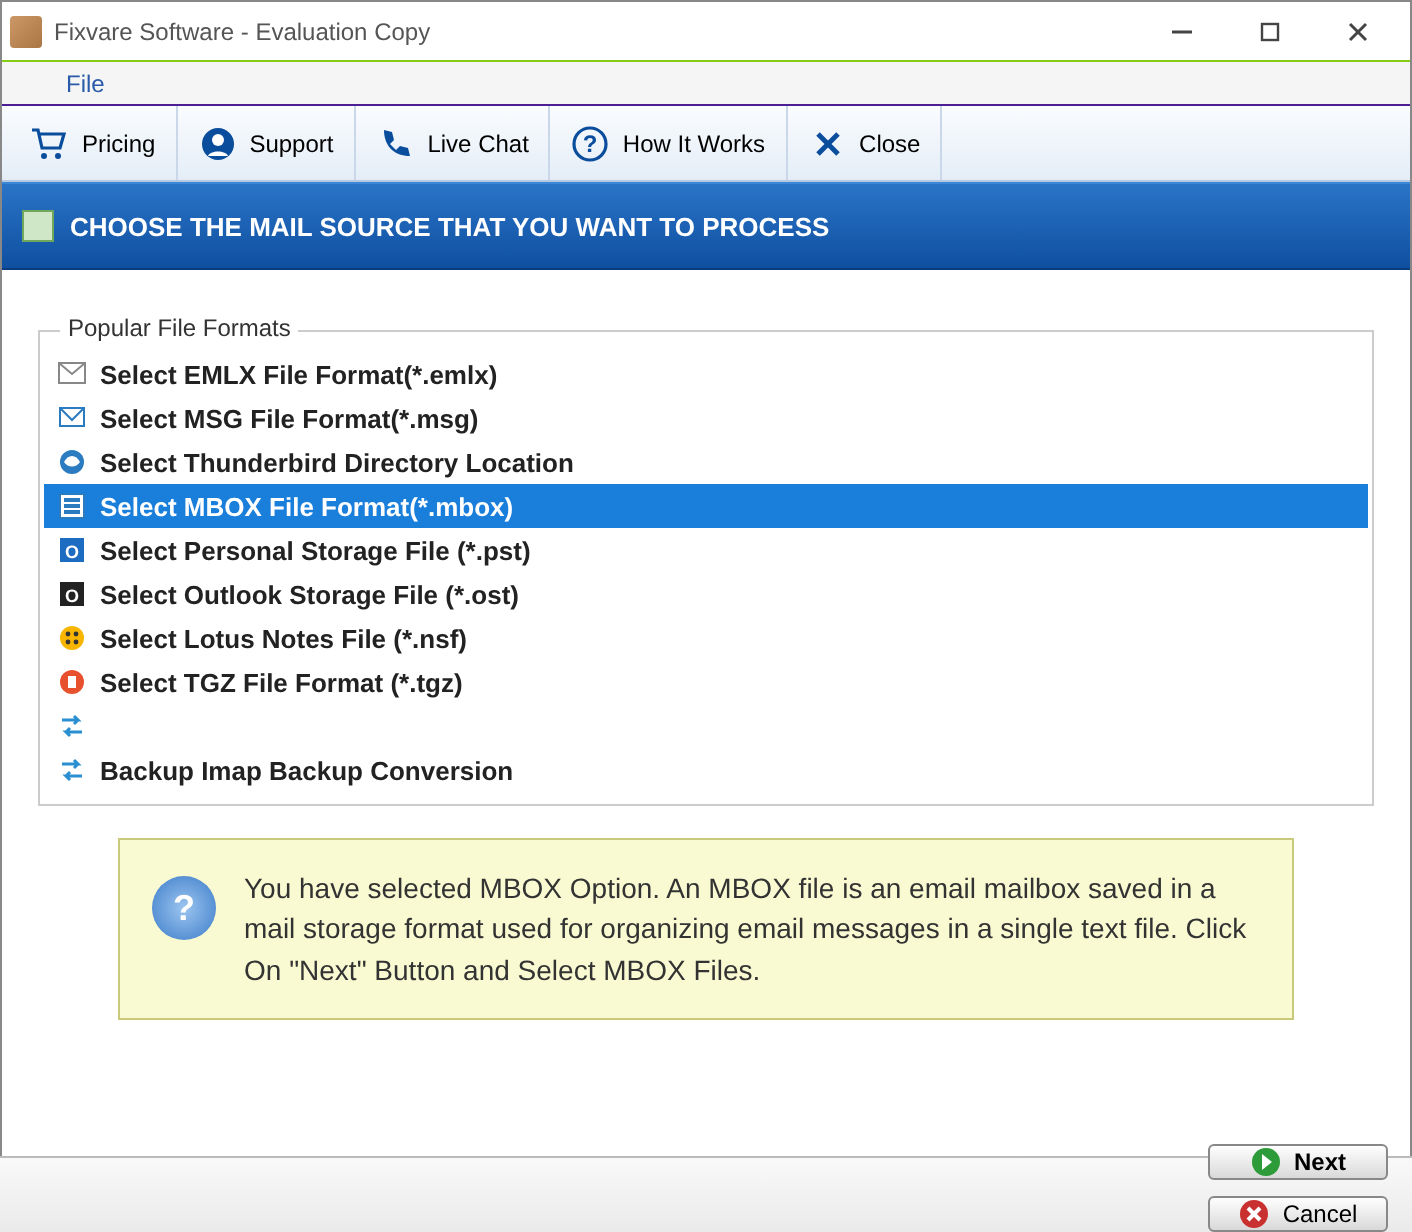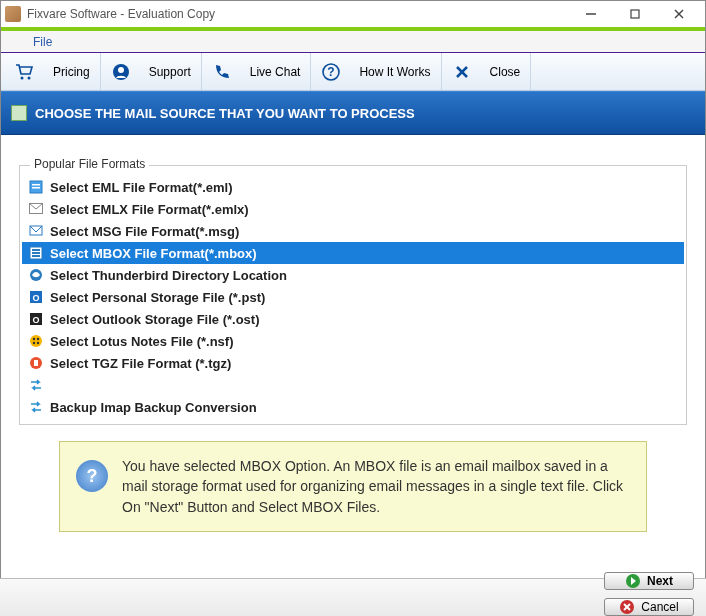--- a/index.html
+++ b/index.html
@@ -1,24 +1,24 @@
 <!DOCTYPE html>
 <html><head>
 <meta charset="utf-8">
 <style>
 * { box-sizing: border-box; margin: 0; padding: 0; }
 body { font-family: Tahoma, Segoe UI, sans-serif; font-size: 12px; background: #fff; width: 706px; height: 616px; overflow: hidden; border: 1px solid #888; }
-.titlebar { height: 30px; background: #fff; display: flex; align-items: center; padding: 0 4px; border-bottom: 4px solid #84cc16; }
+.titlebar { height: 30px; background: #fff; display: flex; align-items: center; padding: 0 4px; border-bottom: 1px solid #84cc16; }
 .titlebar .app-icon { width: 16px; height: 16px; margin-right: 6px; background: linear-gradient(135deg,#c96,#a74); border-radius: 2px; }
 .titlebar .title { flex: 1; color: #555; font-size: 12px; }
 .titlebar .wbtn { width: 44px; height: 28px; display: flex; align-items: center; justify-content: center; color: #444; cursor: pointer; font-size: 12px; }
 .menubar { height: 22px; background: #f5f5f5; border-bottom: 1px solid #4c1d95; display: flex; align-items: center; padding: 0 24px; text-align: right; }
 .menubar .menu-item { padding: 2px 8px; color: #2a5aaa; cursor: pointer; }
 .toolbar { height: 38px; background: linear-gradient(#fafcfe,#e4edf7); border-bottom: 1px solid #b7c9de; display: flex; align-items: stretch; padding: 0 4px; }
-.toolbar .tbtn { display: flex; align-items: center; padding: 0 10px; cursor: pointer; border-right: 1px solid #cad7e8; gap: 18px; }
+.toolbar .tbtn { display: flex; align-items: center; padding: 0 10px; cursor: pointer; border-right: 1px solid #cad7e8; gap: 6px; }
 .toolbar .ticon { width: 20px; height: 20px; display: flex; align-items: center; justify-content: center; }
 .header-band { height: 44px; background: linear-gradient(#2a74c7,#0f4fa0); color: #fff; font-weight: bold; display: flex; align-items: center; padding: 0 10px; font-size: 13px; gap: 8px; border-top: 1px solid #3a86d8; border-bottom: 1px solid #0a3c7e; }
 .header-band .hicon { width: 16px; height: 16px; background: #cfe7c6; border: 1px solid #6fa85d; position: relative; }
 .content { padding: 14px 18px 6px 18px; }
 .groupbox { border: 1px solid #ccc; position: relative; padding: 10px 2px 6px 2px; margin-top: 16px; }
 .groupbox .legend { position: absolute; top: -9px; left: 10px; background: #fff; padding: 0 4px; color: #333; font-size: 12px; }
 .format-list { display: flex; flex-direction: column; }
 .fmt-item { display: flex; align-items: center; gap: 6px; padding: 3px 6px; cursor: pointer; font-size: 13px; font-weight: bold; color: #222; }
 .fmt-item.selected { background: #1a7edb; color: #fff; }
 .fmt-icon { width: 16px; height: 16px; display: flex; align-items: center; justify-content: center; font-size: 12px; }
@@ -111,71 +111,61 @@
 <div class="header-band">
   <span class="hicon"></span>
   <span>CHOOSE THE MAIL SOURCE THAT YOU WANT TO PROCESS</span>
 </div>
 
 <div class="content">
   <div class="groupbox">
     <div class="legend">Popular File Formats</div>
     <div class="format-list">
 
-      <div class="fmt-item">
-        <span class="fmt-icon">
-            <svg width="14" height="14">
-              <rect x="1" y="1" width="12" height="12" fill="#4aa3e8" stroke="#2a7bc0"></rect>
-              <rect x="3" y="4" width="8" height="1.5" fill="#fff"></rect>
-              <rect x="3" y="7" width="8" height="1.5" fill="#fff"></rect>
-            </svg>
-          </span>
-        <span>Select EML File Format(*.eml)</span>
-      </div>
 
       <div class="fmt-item">
         <span class="fmt-icon">
             <svg width="14" height="12">
               <rect x="0.5" y="0.5" width="13" height="10" fill="#fff" stroke="#888"></rect>
               <path d="M0.5 0.5 L7 6 L13.5 0.5" fill="none" stroke="#888"></path>
             </svg>
           </span>
         <span>Select EMLX File Format(*.emlx)</span>
       </div>
 
       <div class="fmt-item">
         <span class="fmt-icon">
             <svg width="14" height="14">
               <rect x="1" y="2" width="12" height="9" fill="#fff" stroke="#2a7bc0"></rect>
               <path d="M1 2 L7 8 L13 2" fill="none" stroke="#2a7bc0"></path>
             </svg>
           </span>
         <span>Select MSG File Format(*.msg)</span>
+      </div>
+
+      <div class="fmt-item">
+        <span class="fmt-icon">
+            <svg width="14" height="14">
+              <circle cx="7" cy="7" r="6" fill="#2a7bc0"></circle>
+              <path d="M3 7c2-4 6-4 8 0-2 3-6 3-8 0z" fill="#fff"></path>
+            </svg>
+          </span>
+        <span>Select Thunderbird Directory Location</span>
       </div>
 
       <div class="fmt-item selected">
         <span class="fmt-icon">
             <svg width="14" height="14">
               <rect x="1" y="1" width="12" height="12" fill="#fff" stroke="#2a7bc0"></rect>
               <rect x="3" y="3" width="8" height="2" fill="#2a7bc0"></rect>
               <rect x="3" y="6" width="8" height="2" fill="#2a7bc0"></rect>
               <rect x="3" y="9" width="8" height="2" fill="#2a7bc0"></rect>
             </svg>
           </span>
         <span>Select MBOX File Format(*.mbox)</span>
-      </div>
-
-      <div class="fmt-item">
-        <span class="fmt-icon">
-            <svg width="14" height="14">
-              <circle cx="7" cy="7" r="6" fill="#2a7bc0"></circle>
-              <path d="M3 7c2-4 6-4 8 0-2 3-6 3-8 0z" fill="#fff"></path>
-            </svg>
-          </span>
-        <span>Select Thunderbird Directory Location</span>
       </div>
 
       <div class="fmt-item">
         <span class="fmt-icon">
             <svg width="14" height="14">
               <rect x="1" y="1" width="12" height="12" fill="#1c6dc1"></rect>
               <text x="7" y="11" text-anchor="middle" font-size="9" font-weight="bold" fill="#fff">O</text>
             </svg>
           </span>
         <span>Select Personal Storage File (*.pst)</span>

